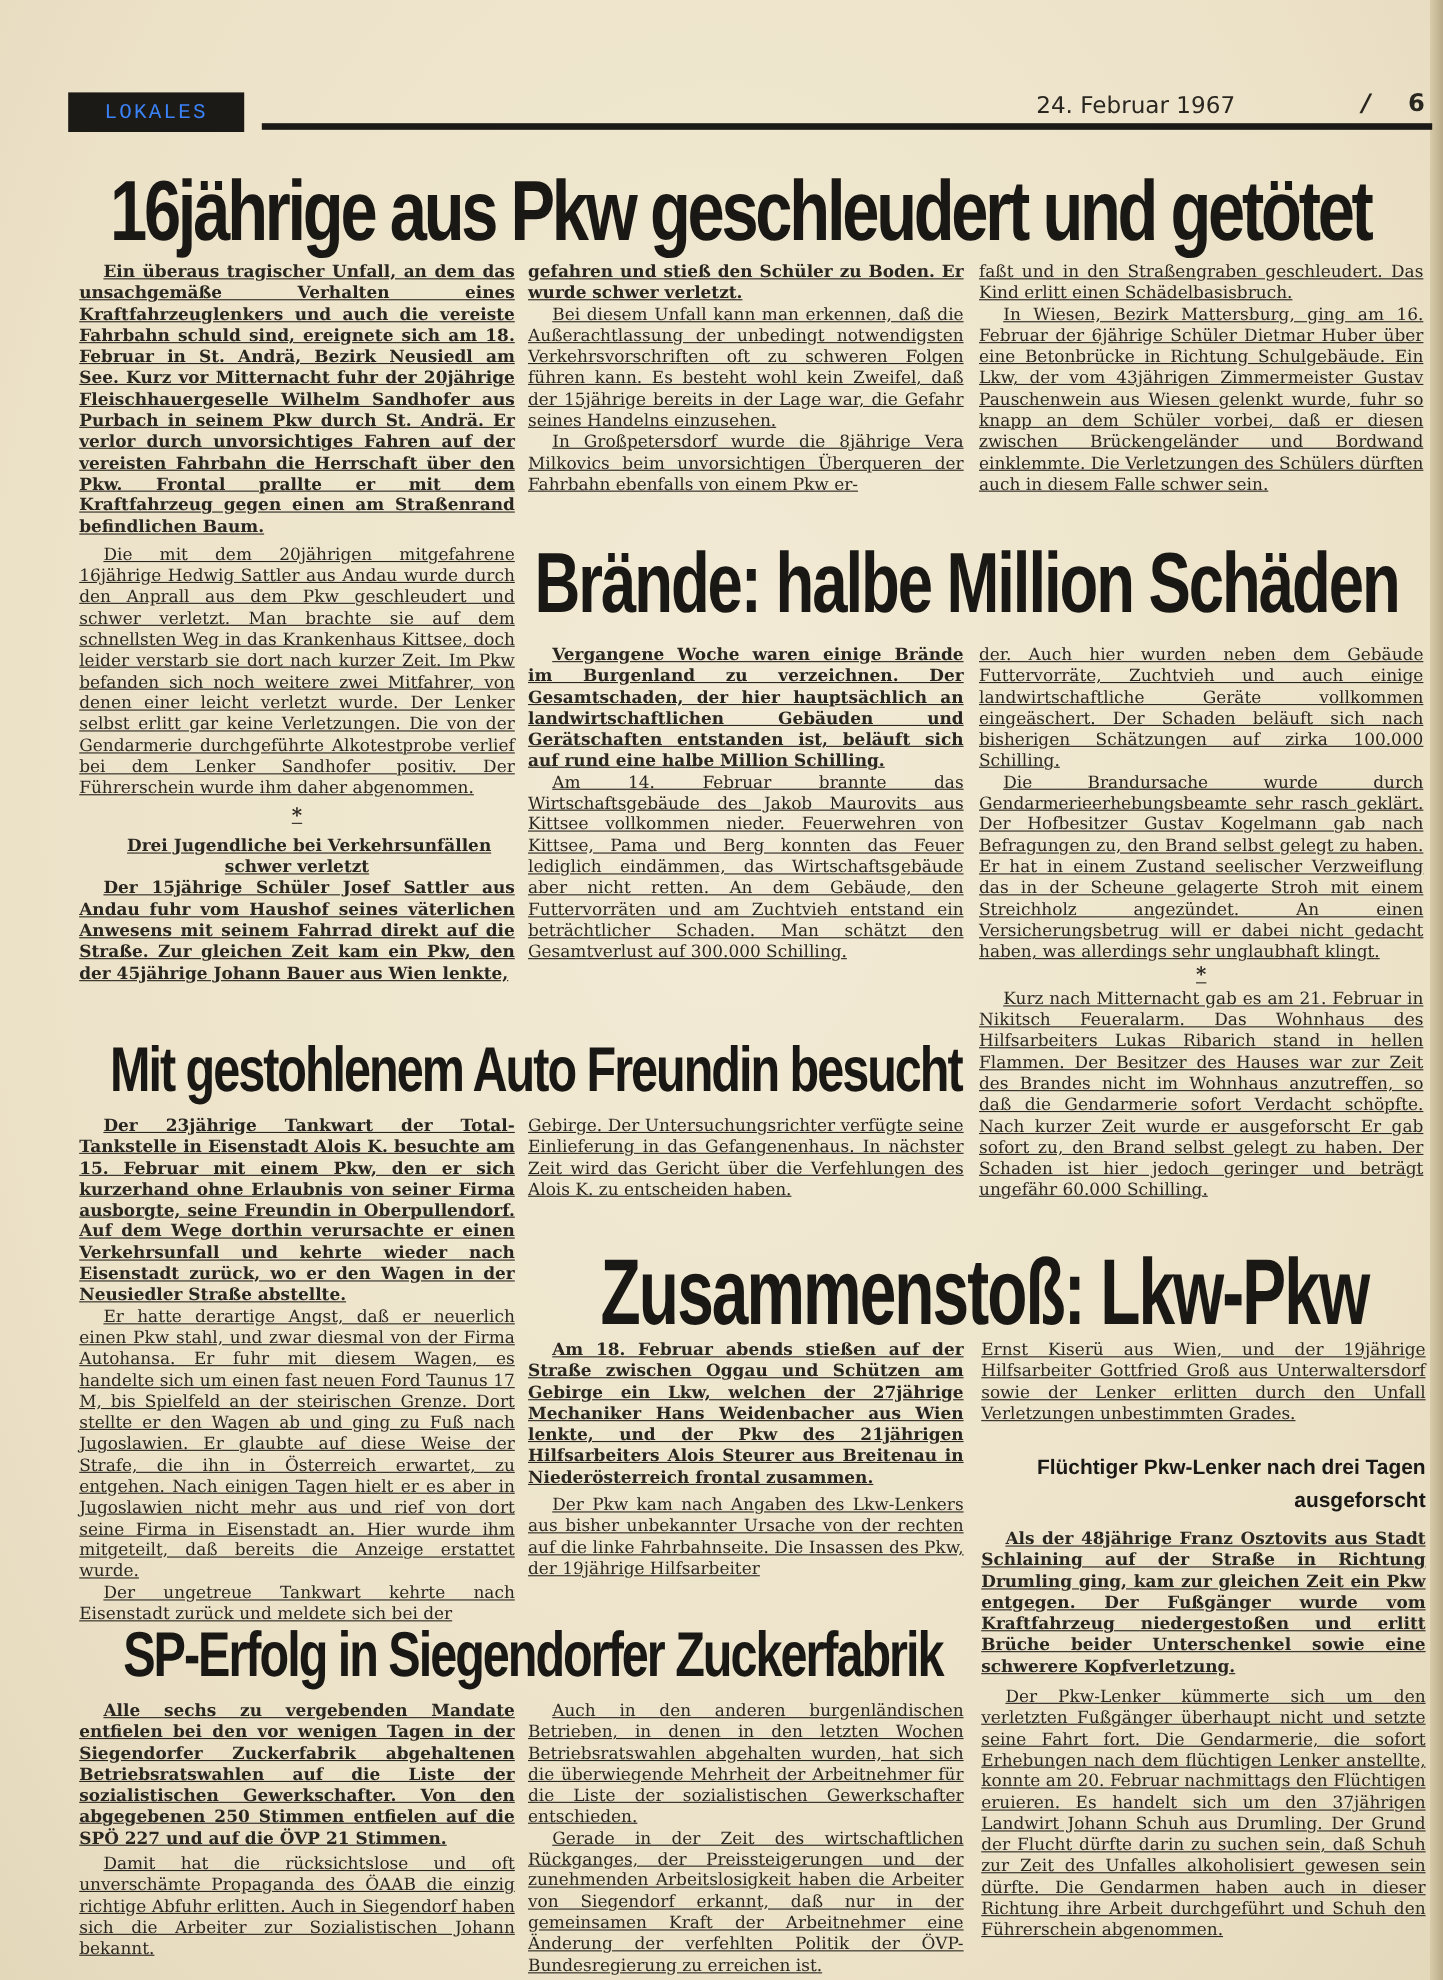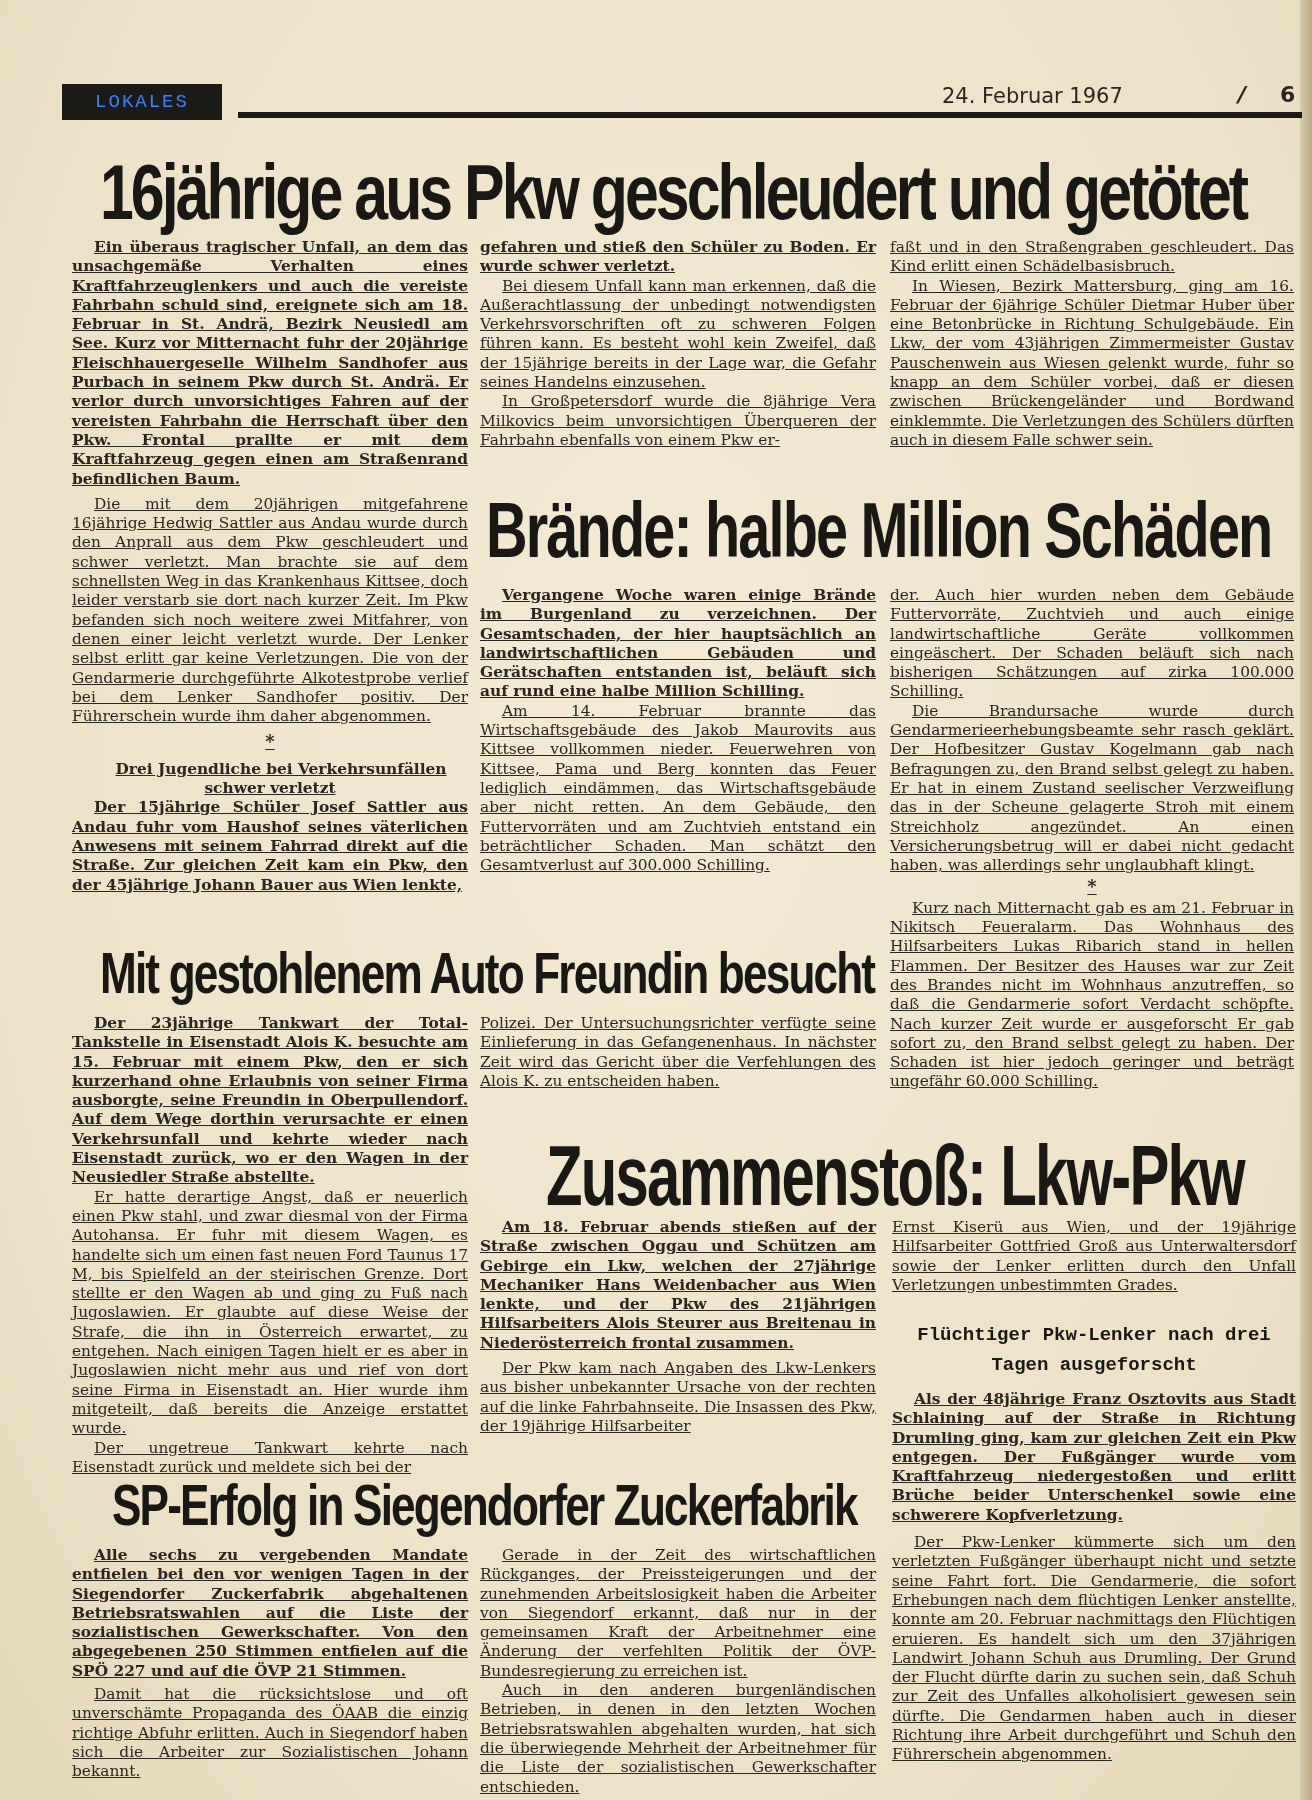--- a/index.html
+++ b/index.html
@@ -42,21 +42,21 @@
   .col {
     position: absolute; font-size: 15.4px; line-height: 19.3px;
     text-align: justify; hyphens: manual; text-decoration: underline;
   }
   .col p { margin: 0; text-indent: 22px; }
   .col p.noindent { text-indent: 0; }
   .col .lead { font-weight: bold; }
   .star { text-align: center; font-weight: bold; font-size: 18px; margin: 6px 0 8px; }
   .subhead { text-align: center; font-weight: bold; margin: 8px 0 4px; text-indent: 0; }
   .subhead-sans {
-    text-align: center; font-family: Liberation Mono, monospace; font-weight: bold;
+    text-align: right; font-family: Liberation Sans, sans-serif; font-weight: bold;
     font-size: 19px; line-height: 30px; margin: 0; color: #1a1815;
   }
 </style>
 </head>
 <body>
 
 <div class="page">
   <div class="edge"></div>
 
   <div class="masthead">
@@ -104,21 +104,21 @@
 
   <div class="headline h3">Mit gestohlenem Auto Freundin besucht</div>
 
   <div class="col" style="left:72px; top:1014px; width:396px;">
     <p class="lead">Der 23jährige Tankwart der Total-Tankstelle in Eisenstadt Alois K. besuchte am 15. Februar mit einem Pkw, den er sich kurzerhand ohne Erlaubnis von seiner Firma ausborgte, seine Freundin in Oberpullendorf. Auf dem Wege dorthin verursachte er einen Verkehrsunfall und kehrte wieder nach Eisenstadt zurück, wo er den Wagen in der Neusiedler Straße abstellte.</p>
     <p>Er hatte derartige Angst, daß er neuerlich einen Pkw stahl, und zwar diesmal von der Firma Autohansa. Er fuhr mit diesem Wagen, es handelte sich um einen fast neuen Ford Taunus 17 M, bis Spielfeld an der steirischen Grenze. Dort stellte er den Wagen ab und ging zu Fuß nach Jugoslawien. Er glaubte auf diese Weise der Strafe, die ihn in Österreich erwartet, zu entgehen. Nach einigen Tagen hielt er es aber in Jugoslawien nicht mehr aus und rief von dort seine Firma in Eisenstadt an. Hier wurde ihm mitgeteilt, daß bereits die Anzeige erstattet wurde.</p>
     <p>Der ungetreue Tankwart kehrte nach Eisenstadt zurück und meldete sich bei der</p>
   </div>
 
   <div class="col" style="left:480px; top:1014px; width:396px;">
-    <p class="noindent">Polizei. Der Untersuchungsrichter verfügte seine Einlieferung in das Gefangenenhaus. In nächster Zeit wird das Gericht über die Verfehlungen des Alois K. zu entscheiden haben.</p>
+    <p class="noindent">Gebirge. Der Untersuchungsrichter verfügte seine Einlieferung in das Gefangenenhaus. In nächster Zeit wird das Gericht über die Verfehlungen des Alois K. zu entscheiden haben.</p>
   </div>
 
   <div class="headline h4">Zusammenstoß: Lkw-Pkw</div>
 
   <div class="col" style="left:480px; top:1218px; width:396px;">
     <p class="lead">Am 18. Februar abends stießen auf der Straße zwischen Oggau und Schützen am Gebirge ein Lkw, welchen der 27jährige Mechaniker Hans Weidenbacher aus Wien lenkte, und der Pkw des 21jährigen Hilfsarbeiters Alois Steurer aus Breitenau in Niederösterreich frontal zusammen.</p>
     <p style="margin-top:6px;">Der Pkw kam nach Angaben des Lkw-Lenkers aus bisher unbekannter Ursache von der rechten auf die linke Fahrbahnseite. Die Insassen des Pkw, der 19jährige Hilfsarbeiter</p>
   </div>
 
   <div class="col" style="left:892px; top:1218px; width:404px;">
@@ -134,16 +134,16 @@
   </div>
 
   <div class="headline h5">SP-Erfolg in Siegendorfer Zuckerfabrik</div>
 
   <div class="col" style="left:72px; top:1546px; width:396px;">
     <p class="lead">Alle sechs zu vergebenden Mandate entfielen bei den vor wenigen Tagen in der Siegendorfer Zuckerfabrik abgehaltenen Betriebsratswahlen auf die Liste der sozialistischen Gewerkschafter. Von den abgegebenen 250 Stimmen entfielen auf die SPÖ 227 und auf die ÖVP 21 Stimmen.</p>
     <p style="margin-top:4px;">Damit hat die rücksichtslose und oft unverschämte Propaganda des ÖAAB die einzig richtige Abfuhr erlitten. Auch in Siegendorf haben sich die Arbeiter zur Sozialistischen Johann bekannt.</p>
   </div>
 
   <div class="col" style="left:480px; top:1546px; width:396px;">
+    <p>Auch in den anderen burgenländischen Betrieben, in denen in den letzten Wochen Betriebsratswahlen abgehalten wurden, hat sich die überwiegende Mehrheit der Arbeitnehmer für die Liste der sozialistischen Gewerkschafter entschieden.</p>
     <p>Gerade in der Zeit des wirtschaftlichen Rückganges, der Preissteigerungen und der zunehmenden Arbeitslosigkeit haben die Arbeiter von Siegendorf erkannt, daß nur in der gemeinsamen Kraft der Arbeitnehmer eine Änderung der verfehlten Politik der ÖVP-Bundesregierung zu erreichen ist.</p>
-    <p>Auch in den anderen burgenländischen Betrieben, in denen in den letzten Wochen Betriebsratswahlen abgehalten wurden, hat sich die überwiegende Mehrheit der Arbeitnehmer für die Liste der sozialistischen Gewerkschafter entschieden.</p>
   </div>
 </div>
 
 </body></html>

